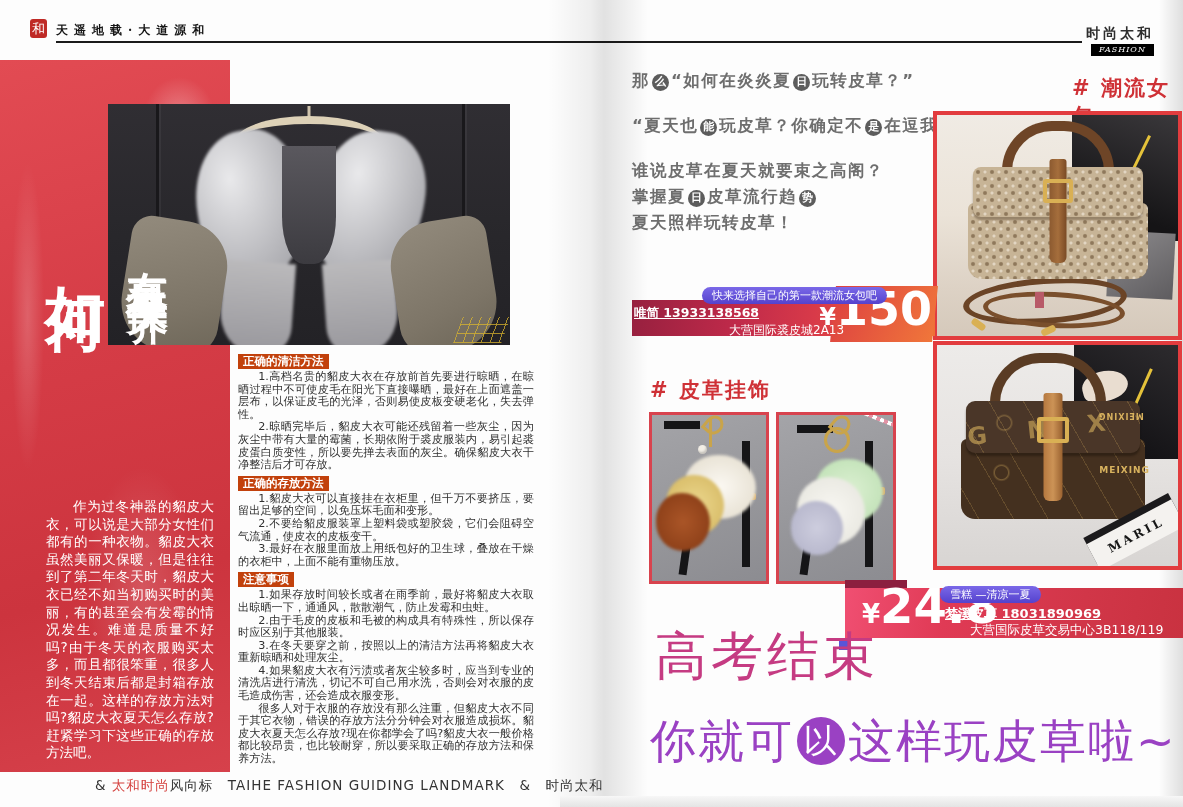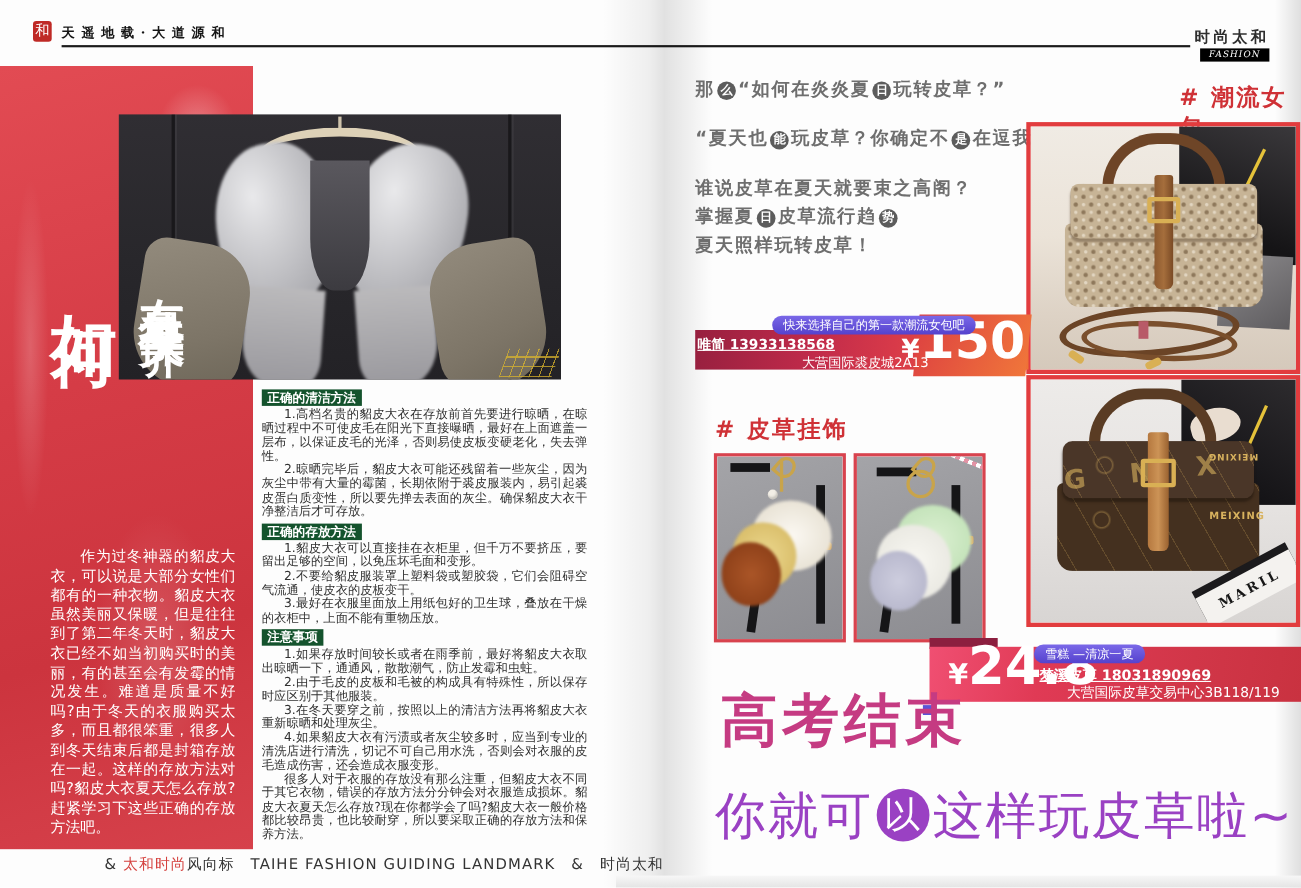--- a/index.html
+++ b/index.html
@@ -58,21 +58,21 @@
   .title-main{left:54px;top:140px;font-size:88px;font-weight:bold;color:#fff;
     letter-spacing:14px;line-height:1;white-space:nowrap;}
   .vert{writing-mode:vertical-rl;text-orientation:upright;color:#fff;font-weight:bold;line-height:1;}
   .title-ruhe{left:46px;top:238px;font-size:60px;letter-spacing:10px;}
   .title-season{left:126px;top:238px;font-size:42px;letter-spacing:7px;}
   .left-intro{left:46px;top:498px;width:168px;font-size:13.5px;line-height:17.6px;color:#fff;
     text-align:justify;text-indent:2em;}
 
   
   .care-col{left:238px;top:350px;width:296px;color:#313131;}
-  .sec-label{display:inline-block;background:#14532d;color:#fff;font-size:11.5px;font-weight:bold;
+  .sec-label{display:inline-block;background:#c2410c;color:#fff;font-size:11.5px;font-weight:bold;
     padding:1px 5px;margin:2px 0 2px 0;line-height:13px;}
   .care-col p{margin:0;font-size:11.2px;line-height:12.6px;text-align:justify;text-indent:1.8em;}
 
   
   .fold{left:548px;top:0;width:100px;height:807px;pointer-events:none;
     background:linear-gradient(to right,rgba(0,0,0,0) 0%,rgba(0,0,0,.06) 42%,rgba(0,0,0,.11) 56%,rgba(0,0,0,0) 100%);}
   .right-edge{right:0;top:0;width:24px;height:807px;pointer-events:none;
     background:linear-gradient(to right,rgba(0,0,0,0),rgba(0,0,0,.12));}
   .bottom-band{left:560px;right:0;top:796px;height:11px;
     background:linear-gradient(to bottom,#f7f7f7,#e4e4e4);}
@@ -207,21 +207,21 @@
   .bar2-main{left:0;top:8px;right:0;height:50px;
     background:linear-gradient(100deg,#f04f72 0%,#e03a55 30%,#d13648 70%,#c93240 100%);}
   .bar2-price{left:4px;top:2px;font-size:48px;margin-left:13px;}
   .cur2{font-size:26px;font-weight:bold;}
   .bar2-pill{left:95px;top:6px;}
   .bar2-contact{left:100px;top:25px;font-size:13px;}
   .bar2-addr{left:125px;top:42px;font-size:12.5px;}
   .blue-sq{left:-6px;top:61px;width:9px;height:9px;background:#5a55d8;}
 
   
-  .slogan1{left:655px;top:628px;font-size:52px;font-weight:bold;color:#c53b82;letter-spacing:4px;
+  .slogan1{left:655px;top:628px;font-size:52px;font-weight:normal;color:#c53b82;letter-spacing:4px;
     line-height:1.1;white-space:nowrap;}
   .slogan2{left:650px;top:716px;font-size:46px;font-weight:normal;color:#9a41c3;letter-spacing:2px;
     line-height:1.1;white-space:nowrap;}
   .slogan-circle{display:inline-flex;width:48px;height:48px;border-radius:50%;background:#9a41c3;
     color:#fff;font-size:33px;align-items:center;justify-content:center;vertical-align:5px;margin:0 3px;}
 
   
   .footer-line{left:95px;top:777px;font-size:13.5px;color:#333;letter-spacing:1px;white-space:nowrap;}
   .footer-red{color:#d5423f;}
 </style>

